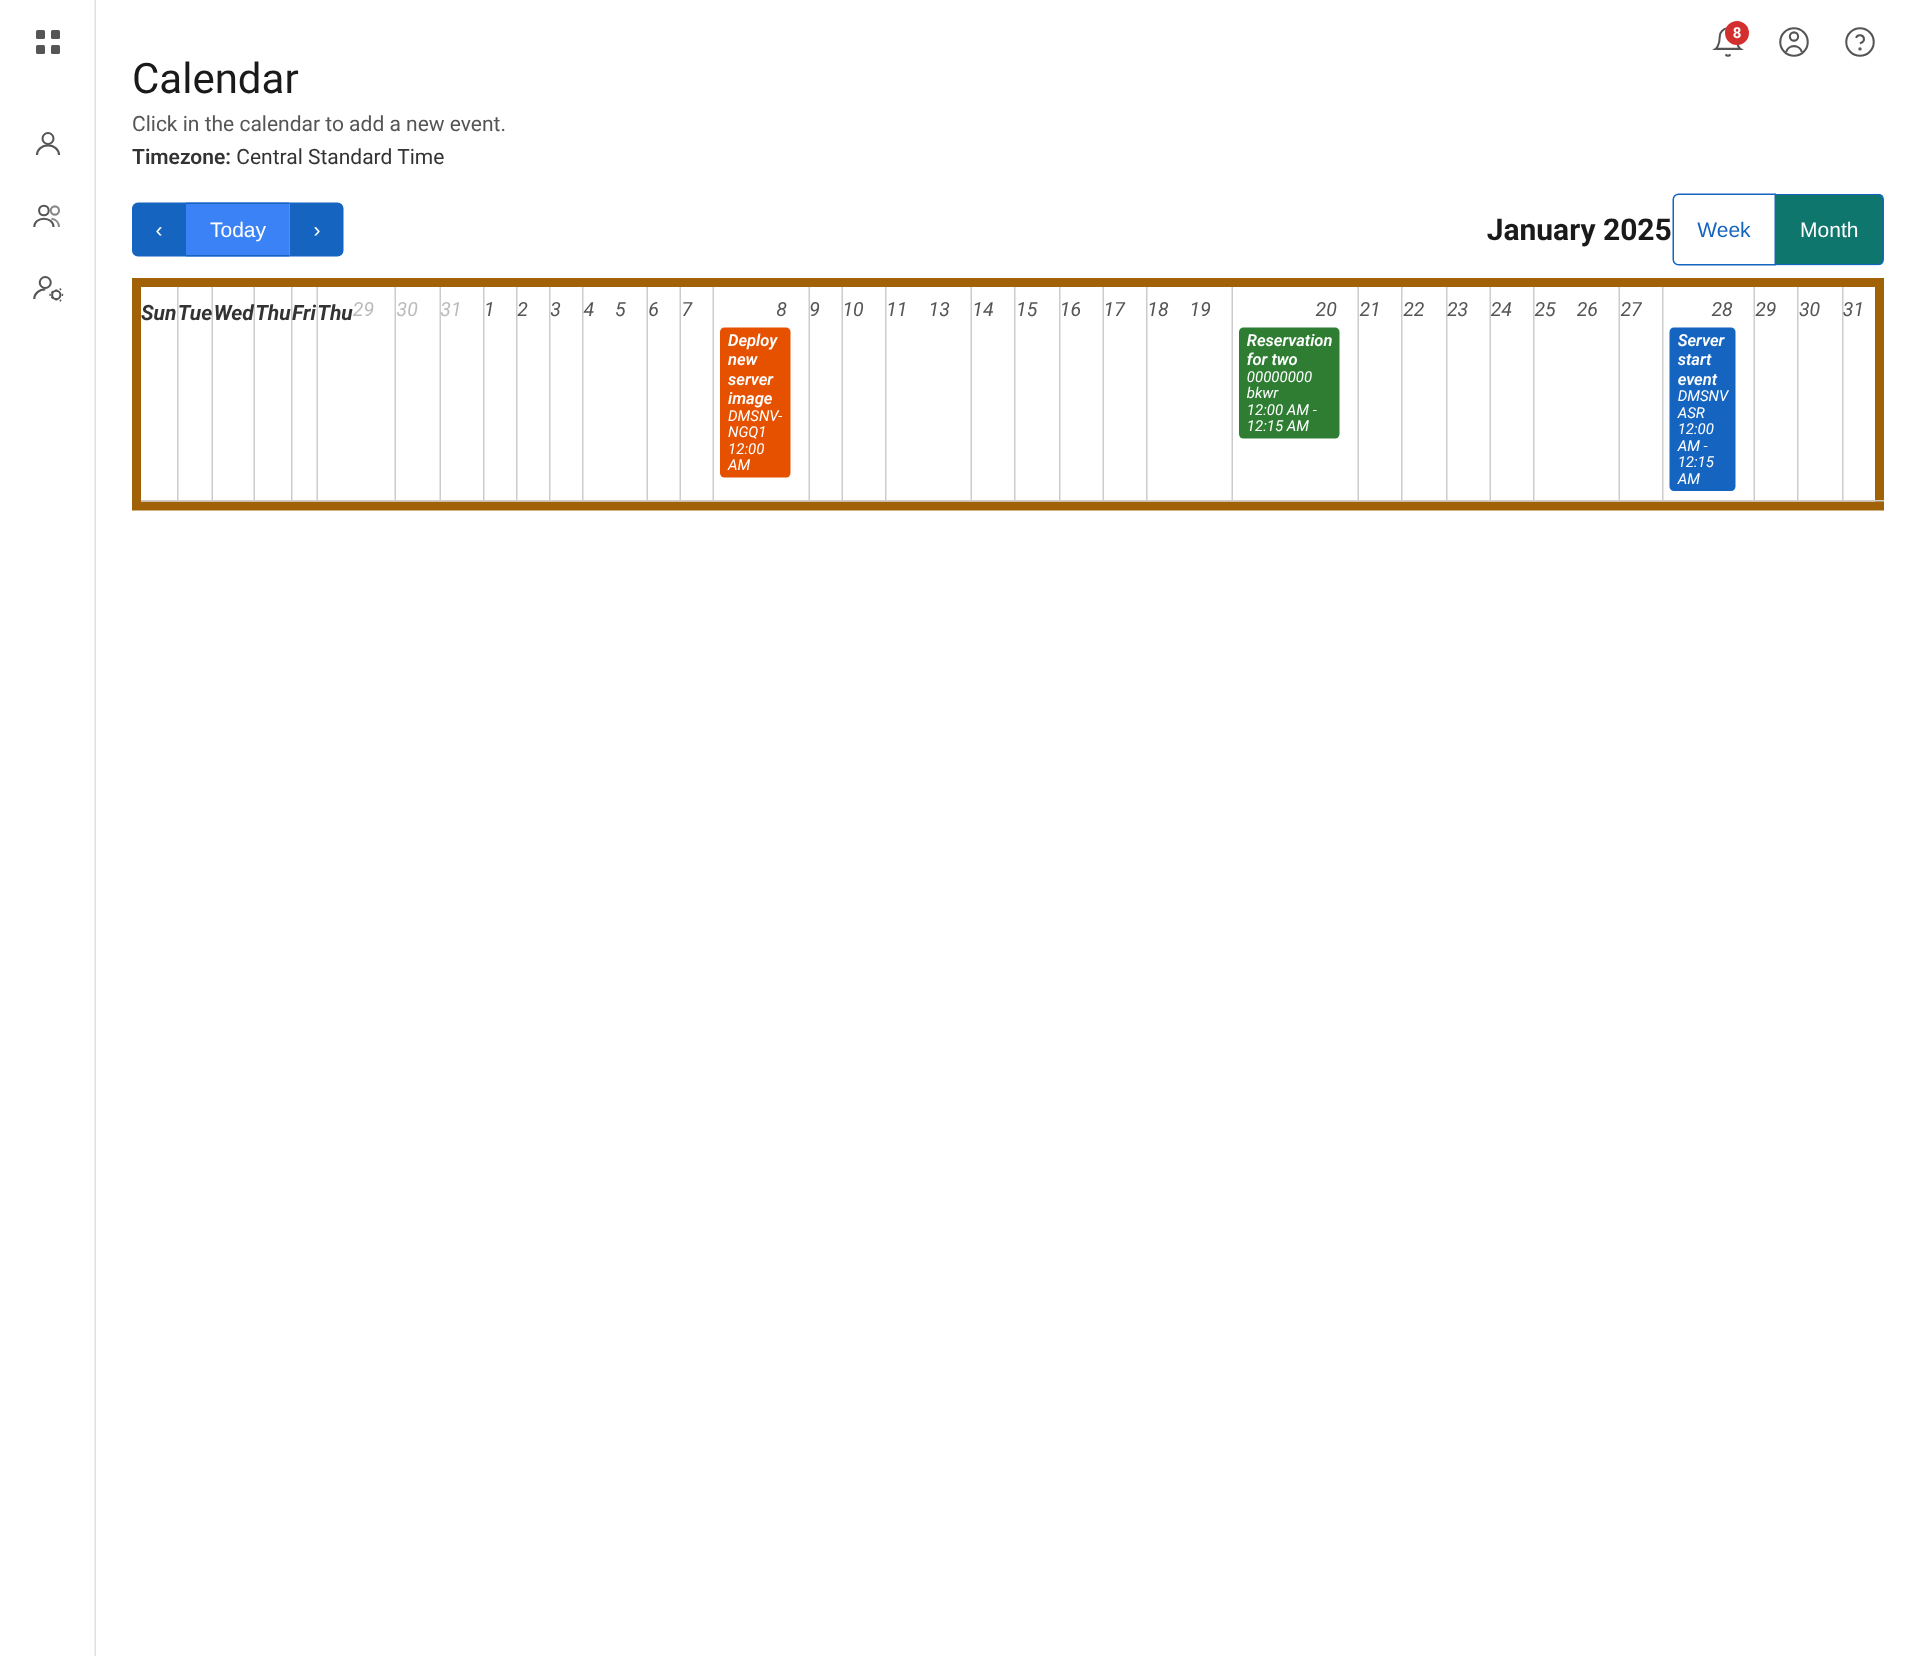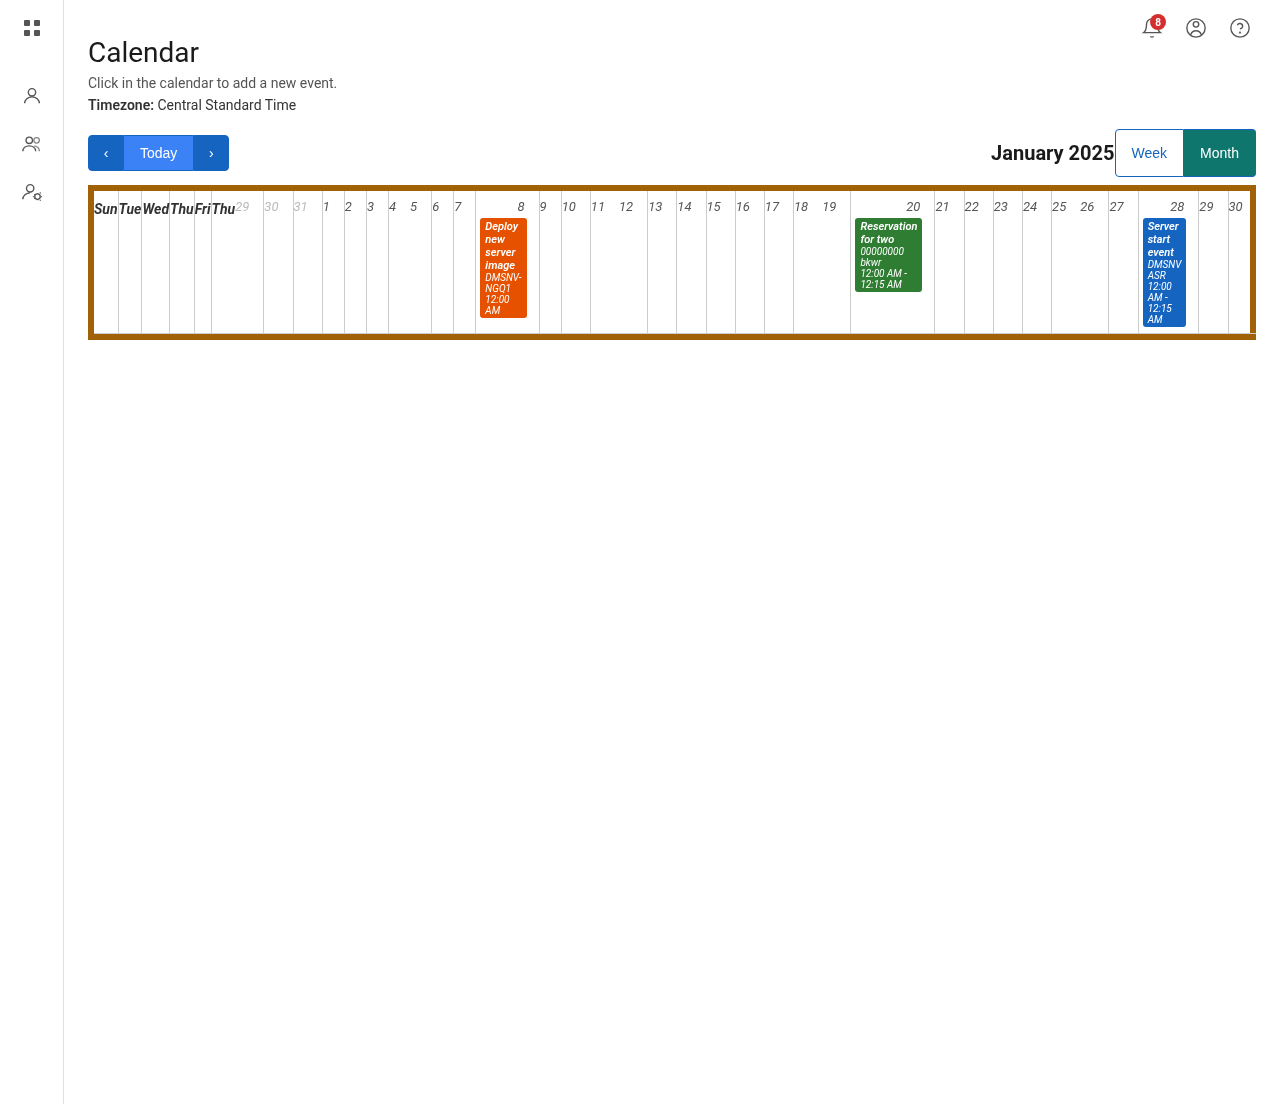--- a/index.html
+++ b/index.html
@@ -201,23 +201,20 @@
         <div class="cal-cell">
             <div class="cal-cell-num">10</div>
           </div>
         <div class="cal-cell">
             <div class="cal-cell-num">11</div>
           </div>
       </div>
 
       <div class="cal-week">
         <div class="cal-cell">
-            <div class="cal-cell-num">12</div>
-          </div>
-        <div class="cal-cell">
             <div class="cal-cell-num">13</div>
           </div>
         <div class="cal-cell">
             <div class="cal-cell-num">14</div>
           </div>
         <div class="cal-cell">
             <div class="cal-cell-num">15</div>
           </div>
         <div class="cal-cell">
             <div class="cal-cell-num">16</div>

